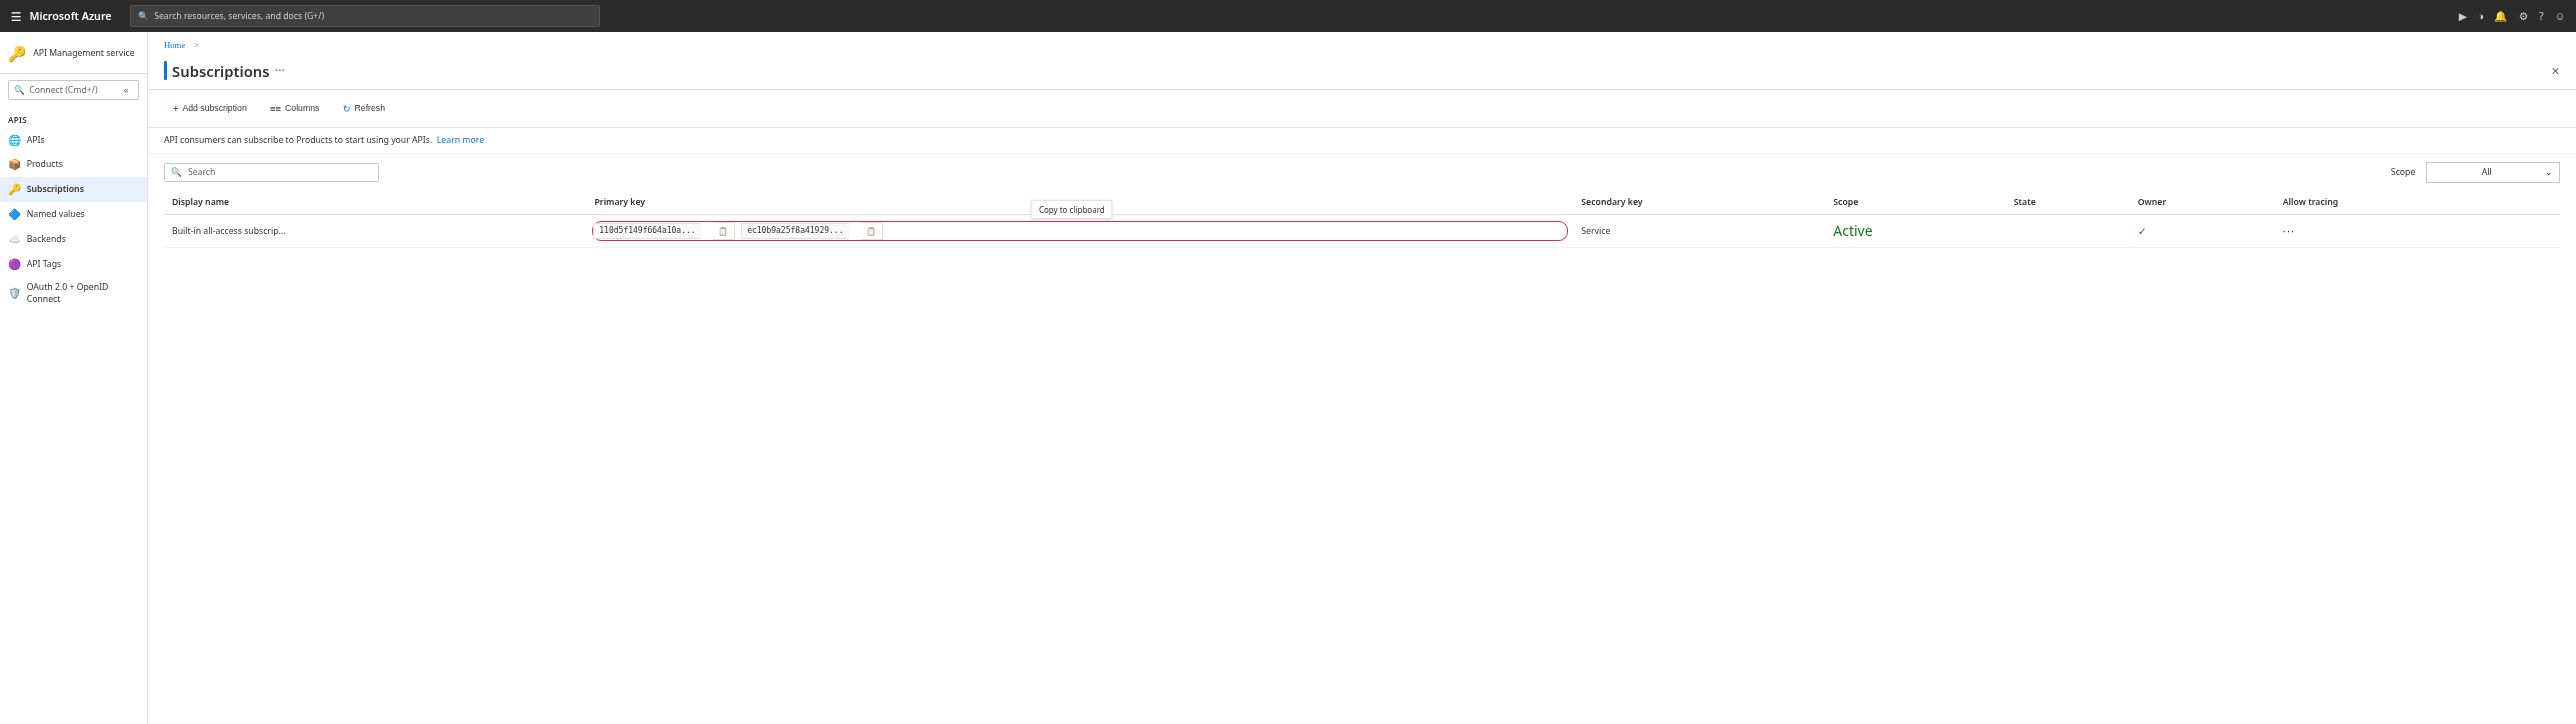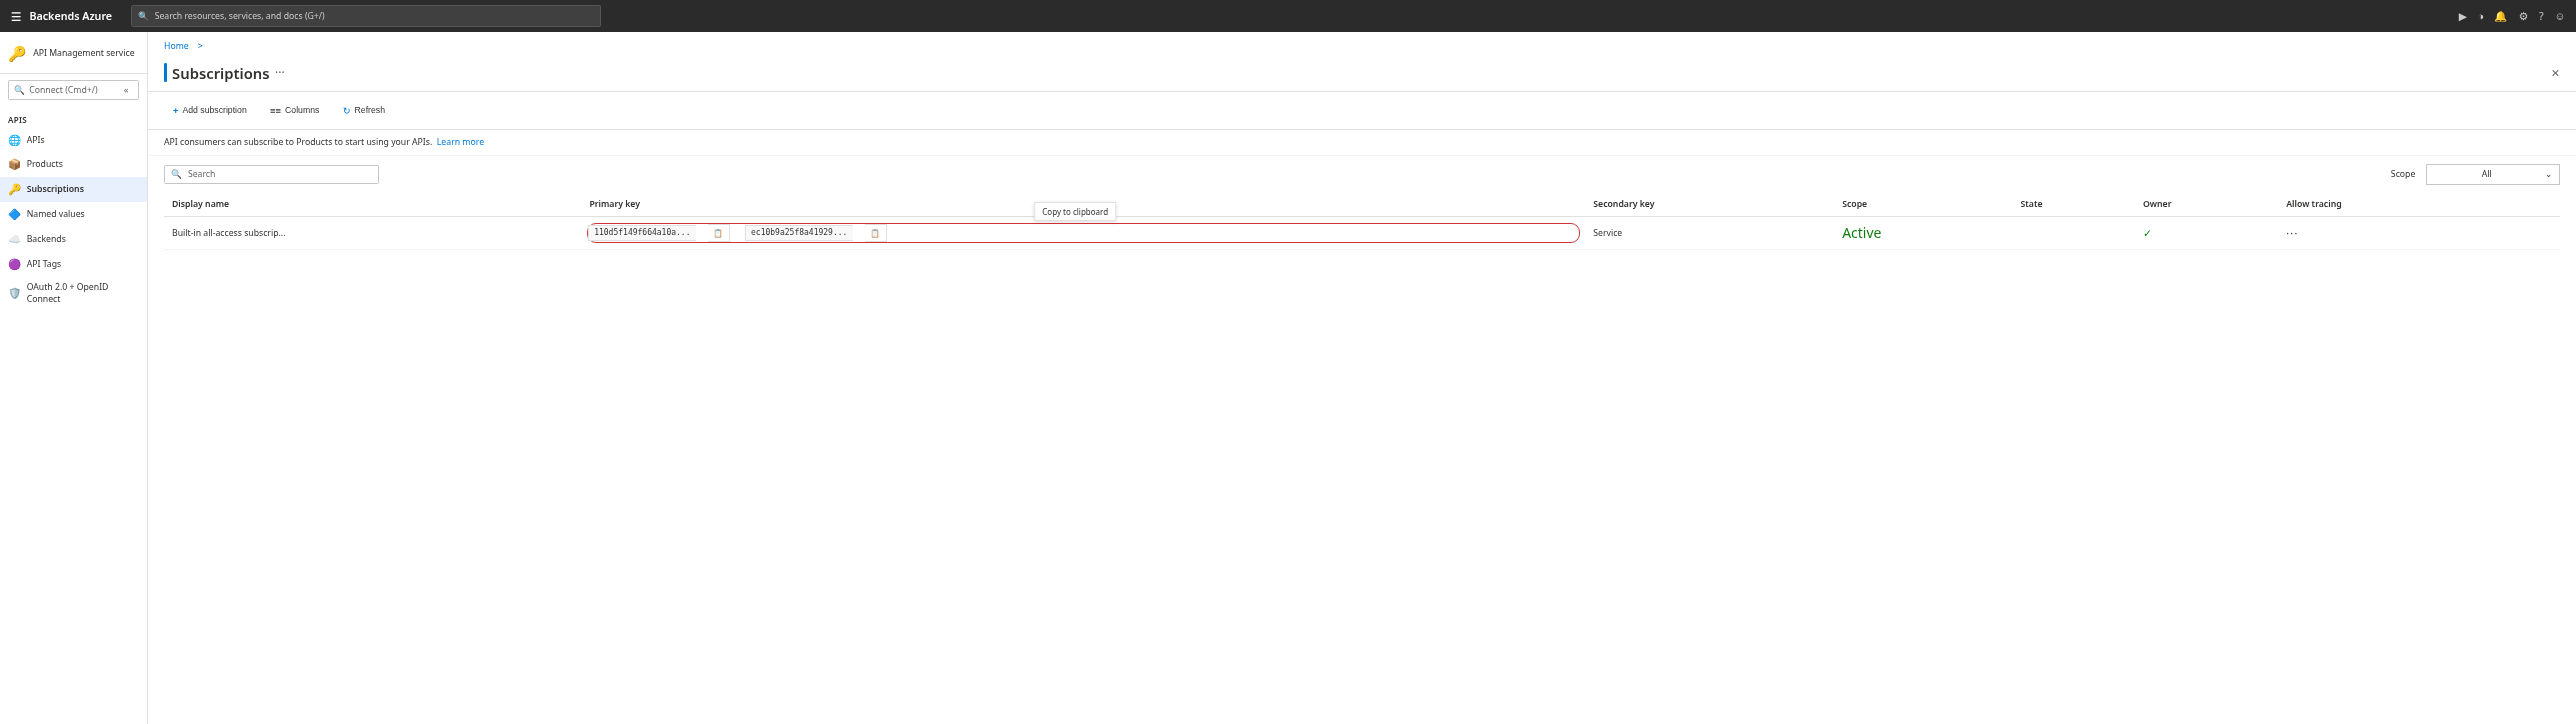--- a/index.html
+++ b/index.html
@@ -103,20 +103,21 @@
     }
 
     
     .breadcrumb {
       padding: 8px 16px 0;
       font-size: 8.7px;
       color: #0078d4;
       display: flex;
       align-items: center;
       gap: 9px;
+      font-family: Liberation Serif, serif;
     }
     .breadcrumb a { color: #0078d4; text-decoration: none; cursor: pointer; }
 
     
     .page-header {
       display: flex;
       align-items: center;
       padding: 10.7px 16px 8px;
       gap: 8px;
       border-bottom: 0.7px solid #e0e0e0;
@@ -272,21 +273,21 @@
       color: #323130;
       z-index: 100;
       pointer-events: none;
     }
   </style>
 </head>
 <body>
 
 <div class="topbar">
   <span class="topbar-hamburger">☰</span>
-  <span class="topbar-logo">Backends Azure</span>
+  <span class="topbar-logo">Microsoft Azure</span>
   <div class="topbar-search">
     <span>🔍</span>
     <span>Search resources, services, and docs (G+/)</span>
   </div>
   <div class="topbar-icons">
     <span class="topbar-icon">▶</span>
     <span class="topbar-icon">◑</span>
     <span class="topbar-icon">🔔</span>
     <span class="topbar-icon">⚙</span>
     <span class="topbar-icon">?</span>
@@ -406,21 +407,21 @@
             <td style="padding: 4px 5.4px;">
               <div class="keys-combined" style="position:relative;">
 
                 <div class="copy-to-clipboard-tooltip">Copy to clipboard</div>
 
                 <div class="key-cell">
                   <div class="key-value">110d5f149f664a10a...</div>
                   <div class="key-copy" title="Copy">📋</div>
                 </div>
 
-                <div class="key-cell" style="margin-left:15px;">
+                <div class="key-cell" style="margin-left:6px;">
                   <div class="key-value">ec10b9a25f8a41929...</div>
                   <div class="key-copy" title="Copy">📋</div>
                 </div>
               </div>
             </td>
 
             <td>Service</td>
             <td>
               <span class="state-active">Active</span>
             </td>

